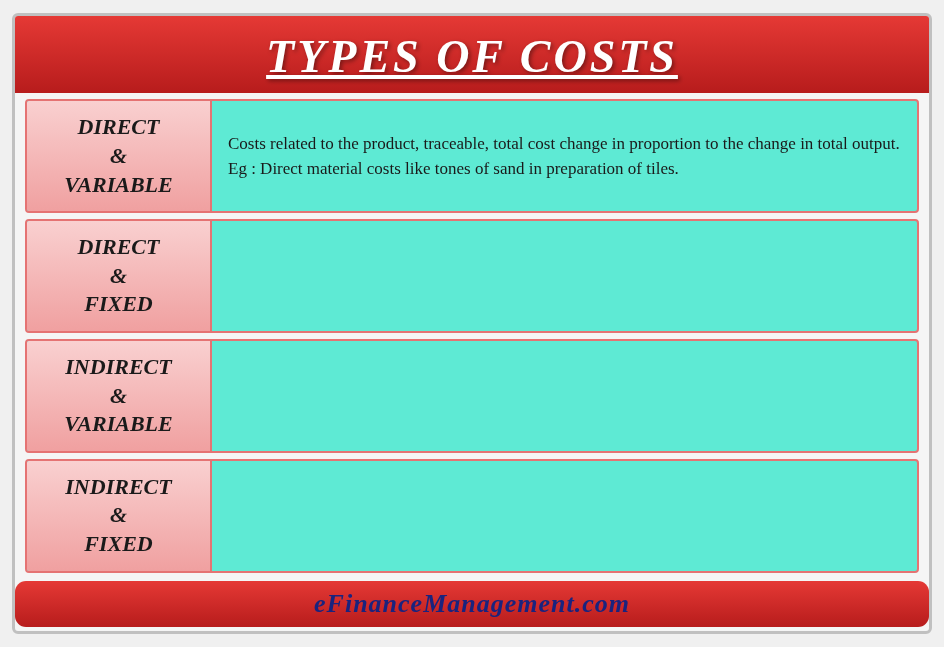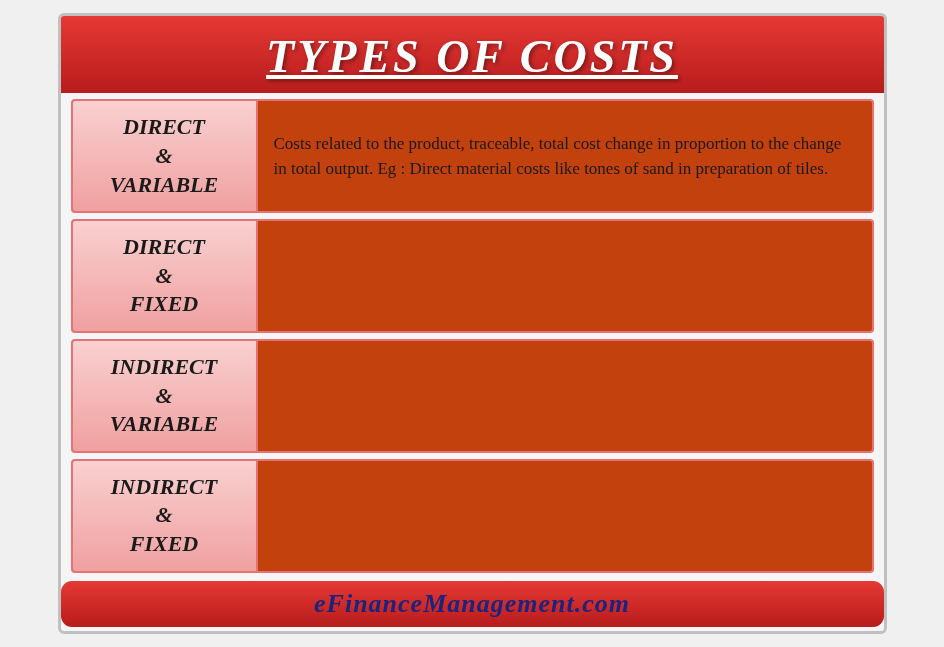--- a/index.html
+++ b/index.html
@@ -8,21 +8,21 @@
       width: 944px;
       height: 647px;
       background: #f0f0f0;
       display: flex;
       align-items: center;
       justify-content: center;
       font-family: Georgia, 'Times New Roman', serif;
     }
 
     .card {
-      width: 829px;
+      width: 920px;
       background: #f5f5f5;
       border: 3px solid #c0c0c0;
       border-radius: 6px;
       overflow: hidden;
       padding-bottom: 4px;
     }
 
     .title-bar {
       background: linear-gradient(to bottom, #e84040, #c0202020);
       background: #d32f2f;
@@ -47,21 +47,21 @@
       flex-direction: column;
       gap: 6px;
     }
 
     .cost-row {
       display: flex;
       flex-direction: row;
       border: 2px solid #e57373;
       border-radius: 4px;
       overflow: hidden;
-      background: #c2410c;
+      background: #5eead4;
     }
 
     .label-cell {
       background: #f8c4c4;
       background: linear-gradient(180deg, #f9d0d0 0%, #f0a0a0 100%);
       min-width: 185px;
       max-width: 185px;
       display: flex;
       align-items: center;
       justify-content: center;

